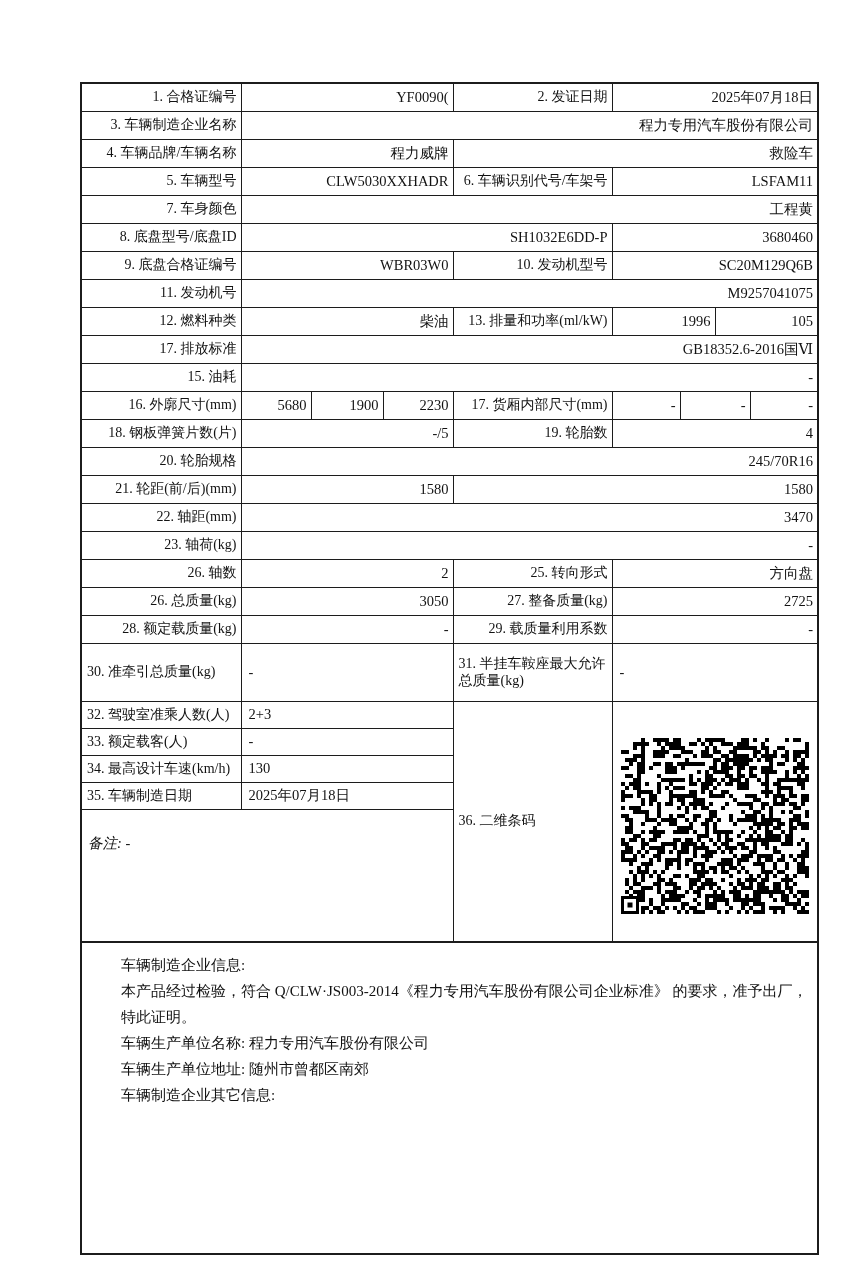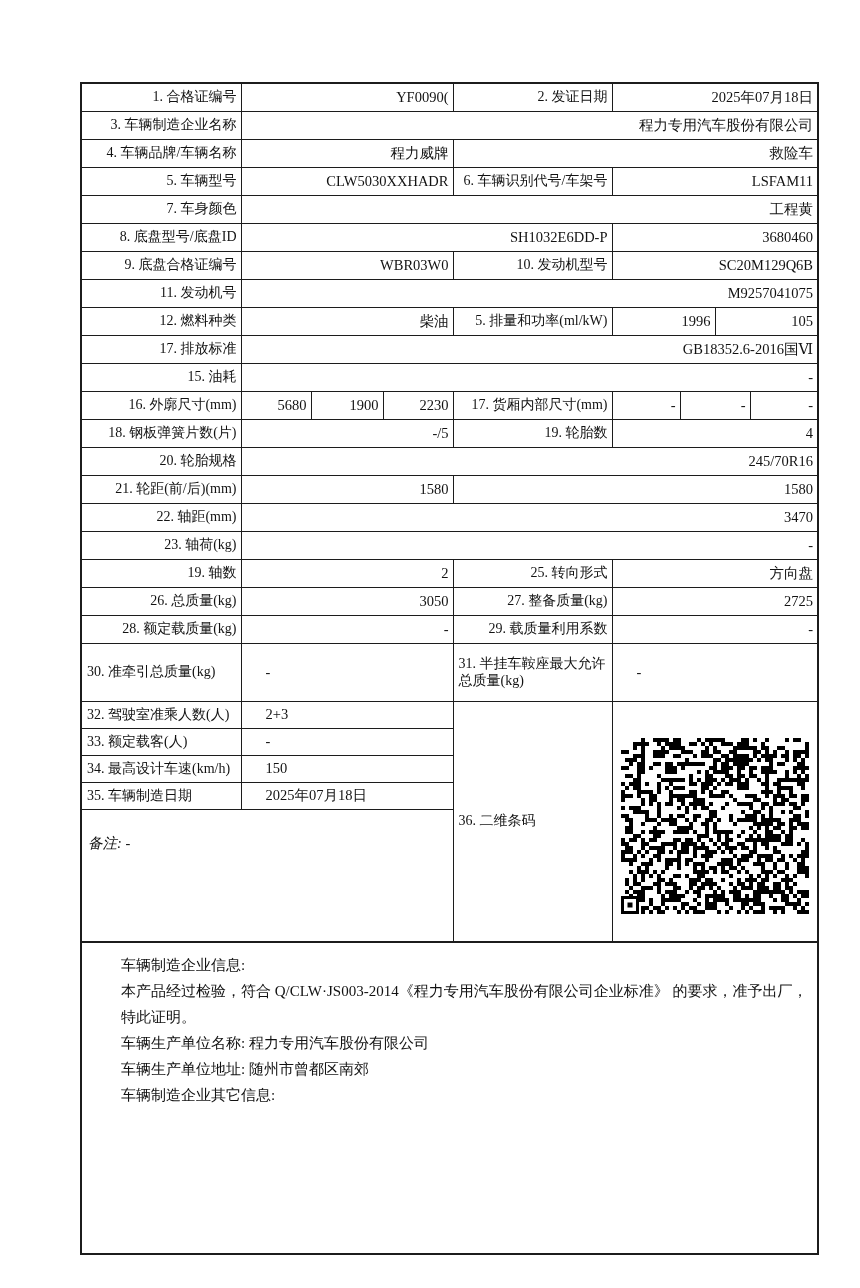--- a/index.html
+++ b/index.html
@@ -20,21 +20,21 @@
     border:2px solid #1c1c1c;
   }
   td{
     border:1px solid #1c1c1c;
     padding:0 4px 0 6px;
     overflow:hidden;
     white-space:nowrap;
     vertical-align:middle;
   }
   td.lbl{font-size:14px;padding-left:5px;}
-  td.val{font-size:14.5px;padding-left:24px;}
+  td.val{font-size:14.5px;padding-left:7px;}
   td.wrap{white-space:normal;line-height:1.25;}
   tr.h28{height:28px;text-align:right;}
   tr.h27{height:27px;}
   tr.h58{height:58px;}
   td.qrlabel{vertical-align:middle;}
   td.qrcell{text-align:center;vertical-align:top;padding:0;}
   .qrbox{margin:36px auto 0 auto;width:188px;height:178px;}
   td.remark{vertical-align:top;padding-top:24px;font-size:14.5px;font-style:italic;}
   td.footer{
     vertical-align:top;
@@ -113,21 +113,21 @@
     </tr>
 
     <tr class="h28">
       <td class="lbl">11. 发动机号</td>
       <td class="val" colspan="10">M9257041075</td>
     </tr>
 
     <tr class="h28">
       <td class="lbl">12. 燃料种类</td>
       <td class="val" colspan="3">柴油</td>
-      <td class="lbl">5. 排量和功率(ml/kW)</td>
+      <td class="lbl">13. 排量和功率(ml/kW)</td>
       <td class="val" colspan="3">1996</td>
       <td class="val" colspan="3">105</td>
     </tr>
 
     <tr class="h28">
       <td class="lbl">17. 排放标准</td>
       <td class="val" colspan="10">GB18352.6-2016国Ⅵ</td>
     </tr>
 
     <tr class="h28">
@@ -168,21 +168,21 @@
       <td class="lbl">22. 轴距(mm)</td>
       <td class="val" colspan="10">3470</td>
     </tr>
 
     <tr class="h28">
       <td class="lbl">23. 轴荷(kg)</td>
       <td class="val" colspan="10">-</td>
     </tr>
 
     <tr class="h28">
-      <td class="lbl">19. 轴数</td>
+      <td class="lbl">26. 轴数</td>
       <td class="val" colspan="3">2</td>
       <td class="lbl">25. 转向形式</td>
       <td class="val" colspan="6">方向盘</td>
     </tr>
 
     <tr class="h28">
       <td class="lbl">26. 总质量(kg)</td>
       <td class="val" colspan="3">3050</td>
       <td class="lbl">27. 整备质量(kg)</td>
       <td class="val" colspan="6">2725</td>
@@ -217,21 +217,21 @@
       </td>
     </tr>
 
     <tr class="h27">
       <td class="lbl">33. 额定载客(人)</td>
       <td class="val" colspan="3">-</td>
     </tr>
 
     <tr class="h27">
       <td class="lbl">34. 最高设计车速(km/h)</td>
-      <td class="val" colspan="3">150</td>
+      <td class="val" colspan="3">130</td>
     </tr>
 
     <tr class="h27">
       <td class="lbl">35. 车辆制造日期</td>
       <td class="val" colspan="3">2025年07月18日</td>
     </tr>
 
     <tr style="height:133px">
       <td class="remark" colspan="4">备注: -</td>
     </tr>

